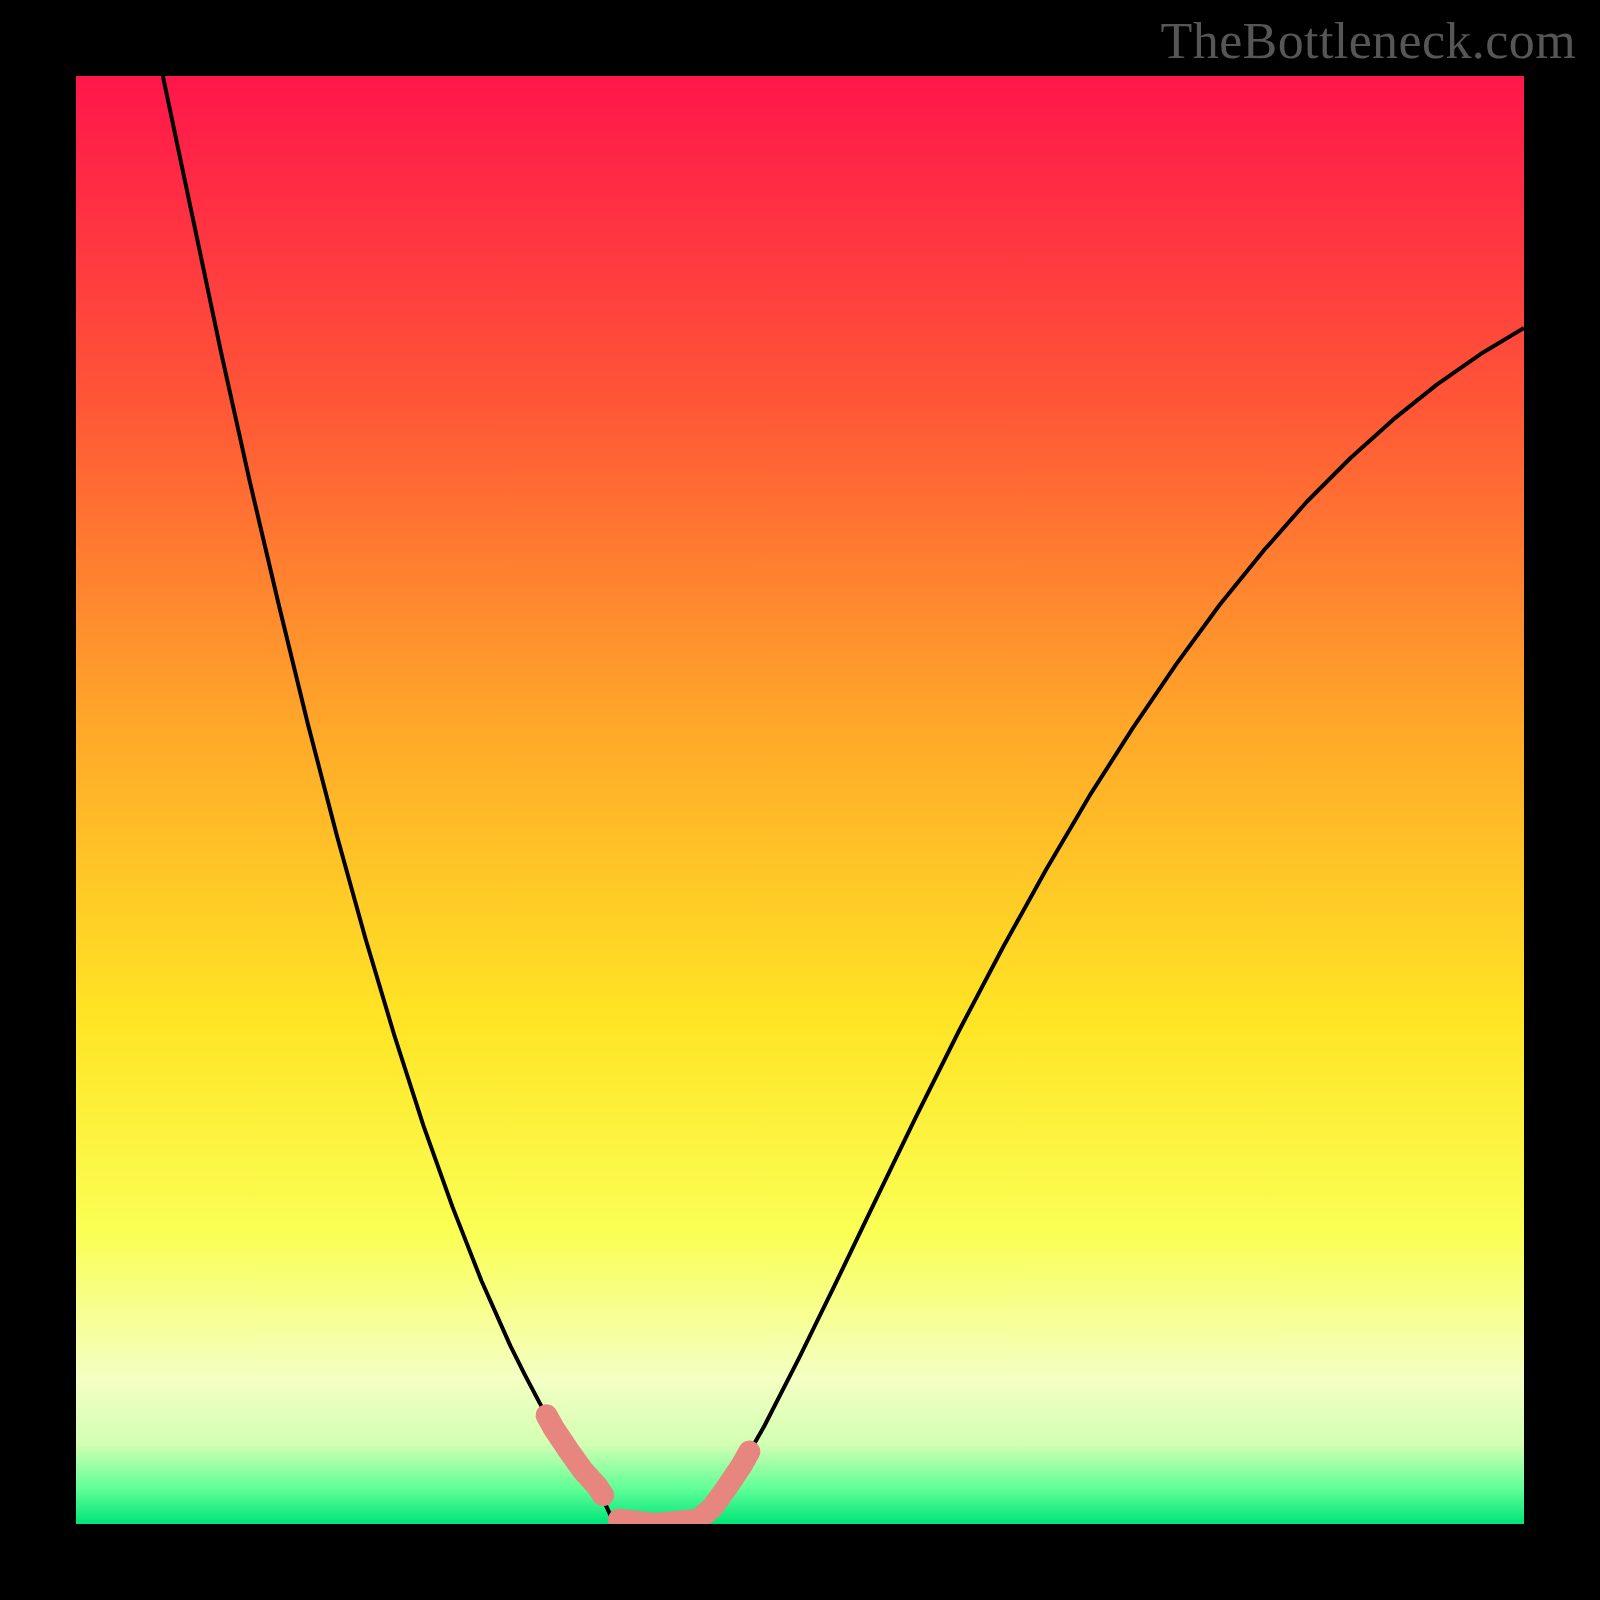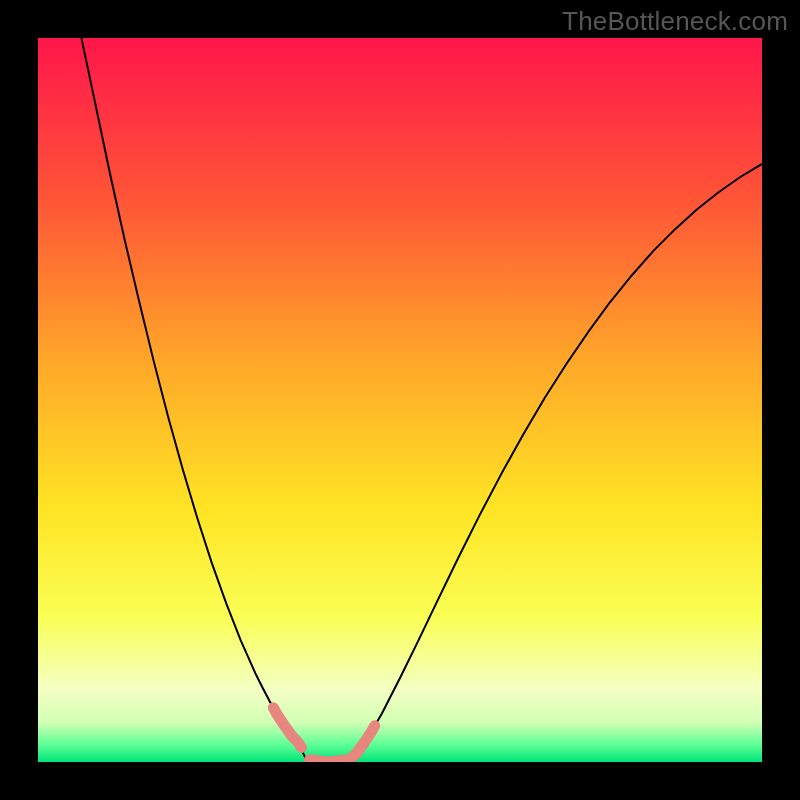--- a/index.html
+++ b/index.html
@@ -11,20 +11,21 @@
     overflow: hidden;
     font-family: Arial, Helvetica, sans-serif;
   }
   .frame {
     position: absolute;
     left: 0;
     top: 0;
     width: 800px;
     height: 800px;
     background: #000;
+    font-family: Liberation Serif, serif;
   }
   .plot {
     position: absolute;
     left: 38px;
     top: 38px;
     width: 724px;
     height: 724px;
     overflow: hidden;
   }
   .watermark {

